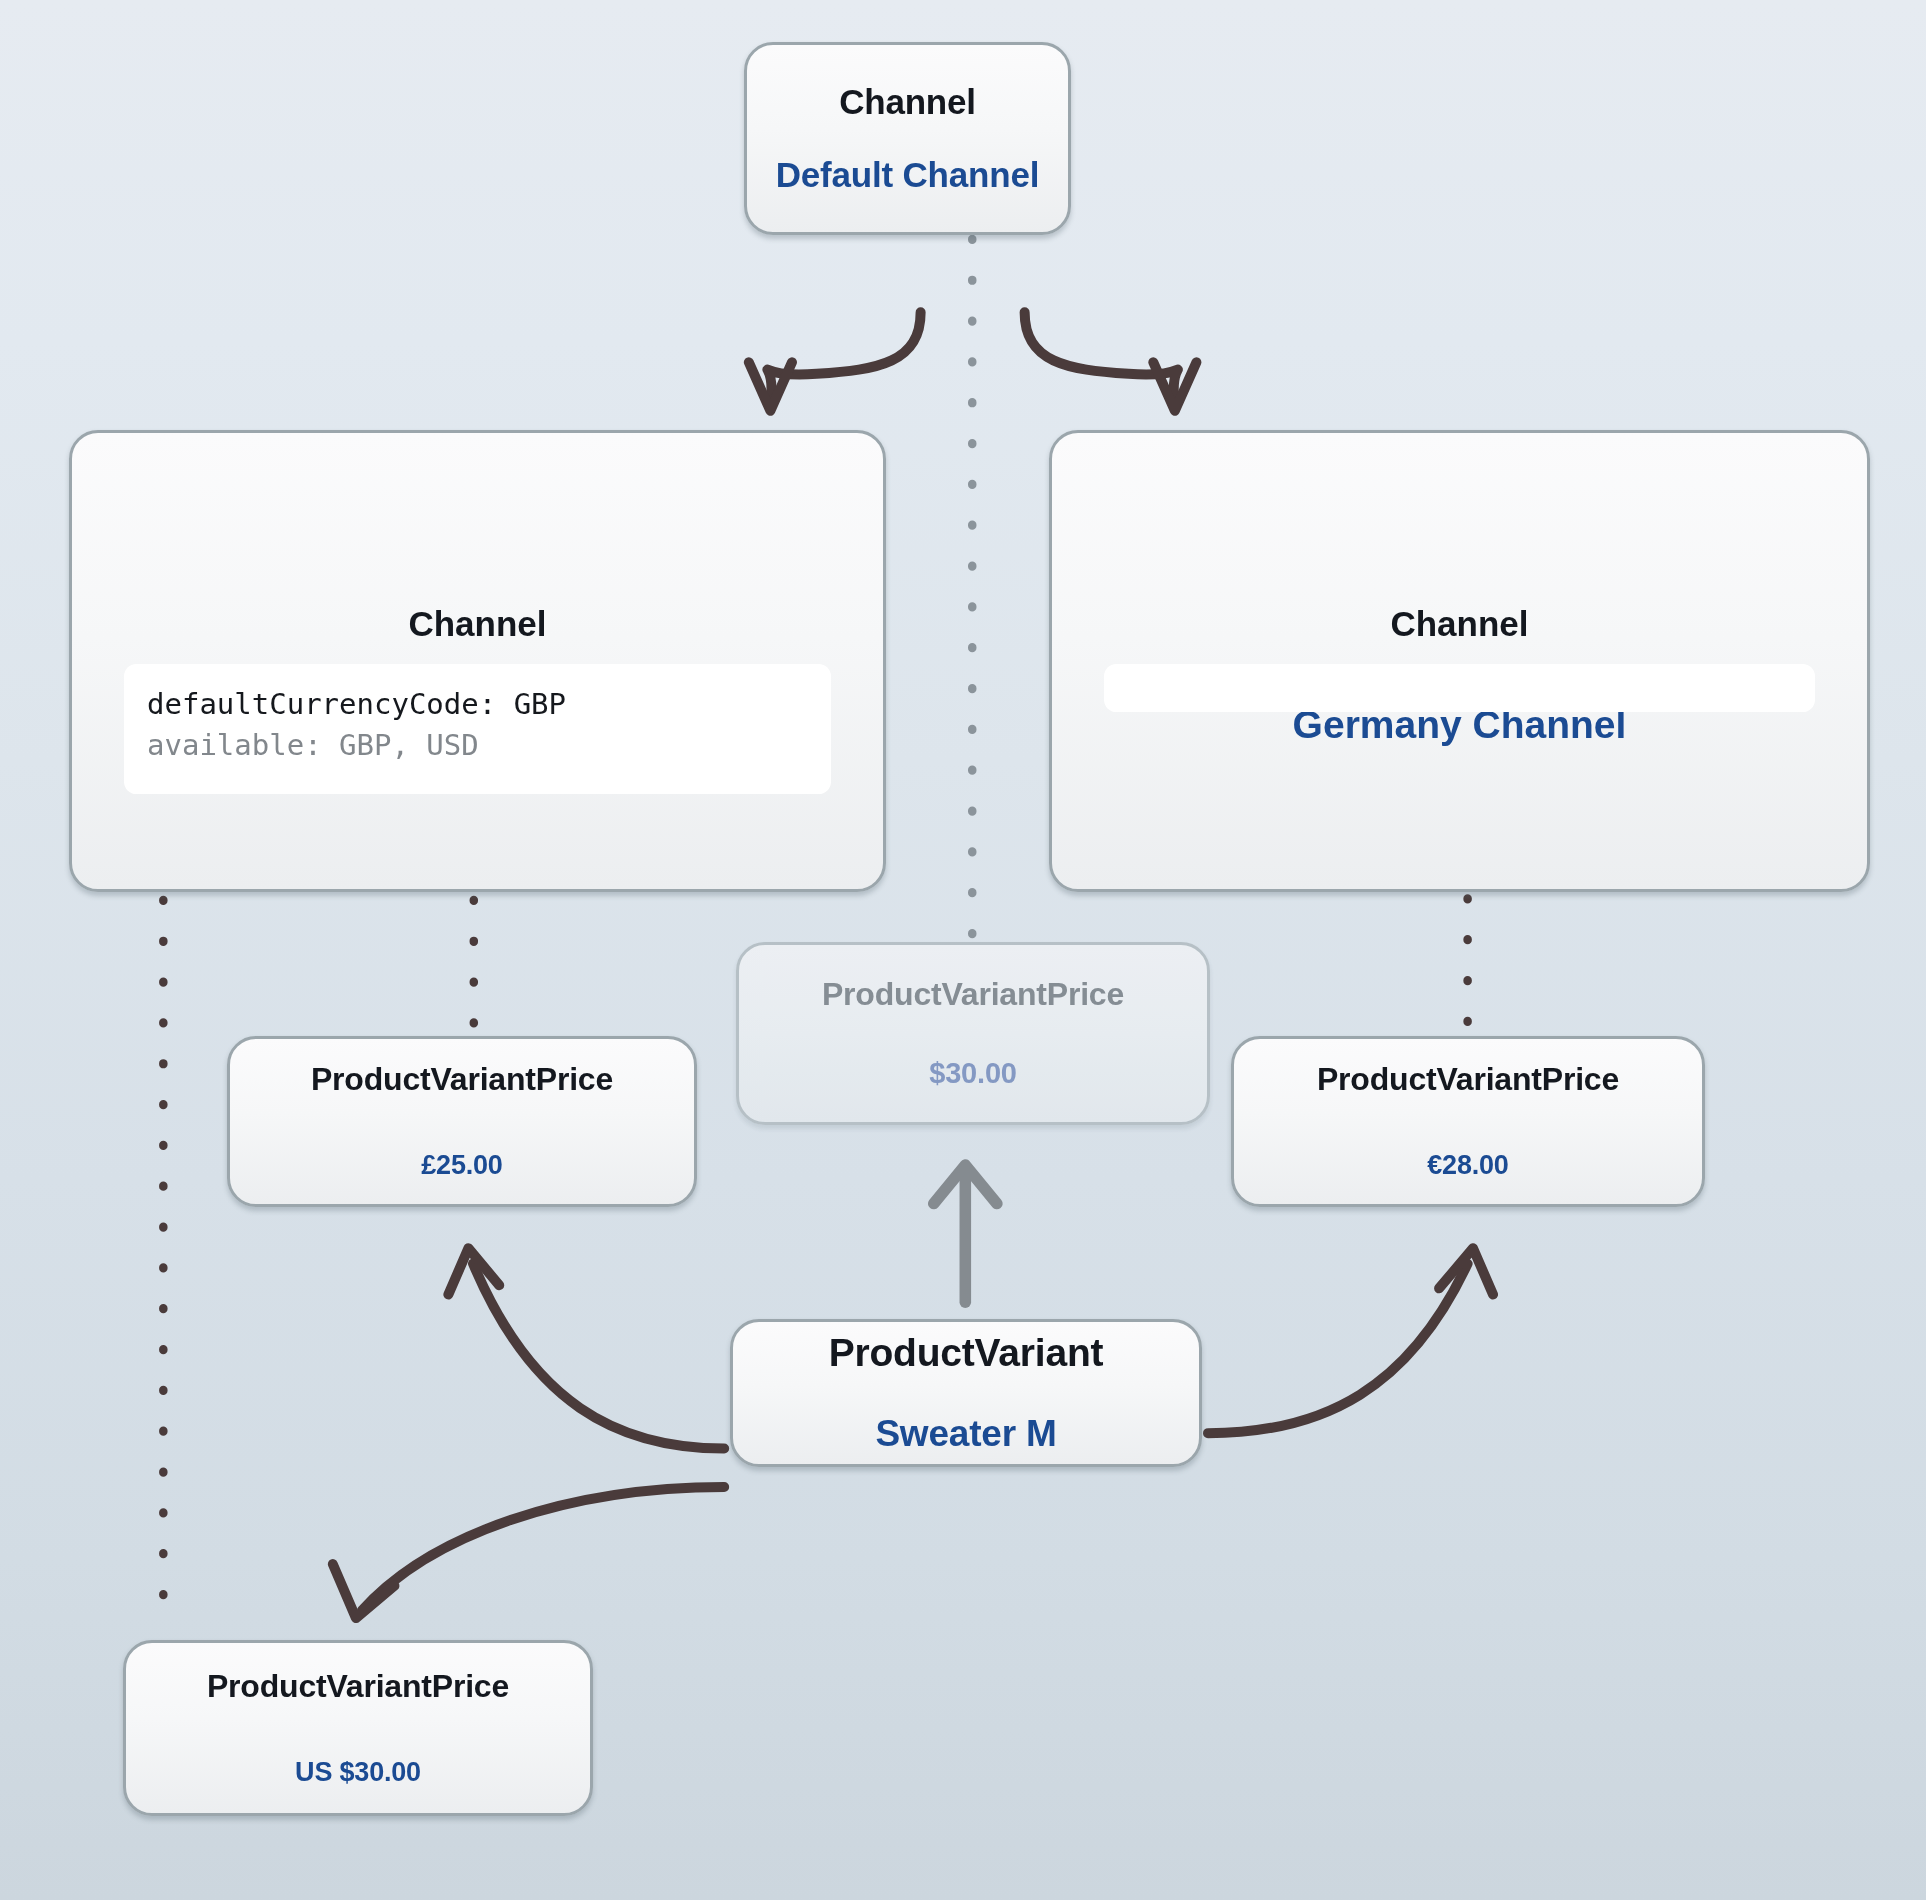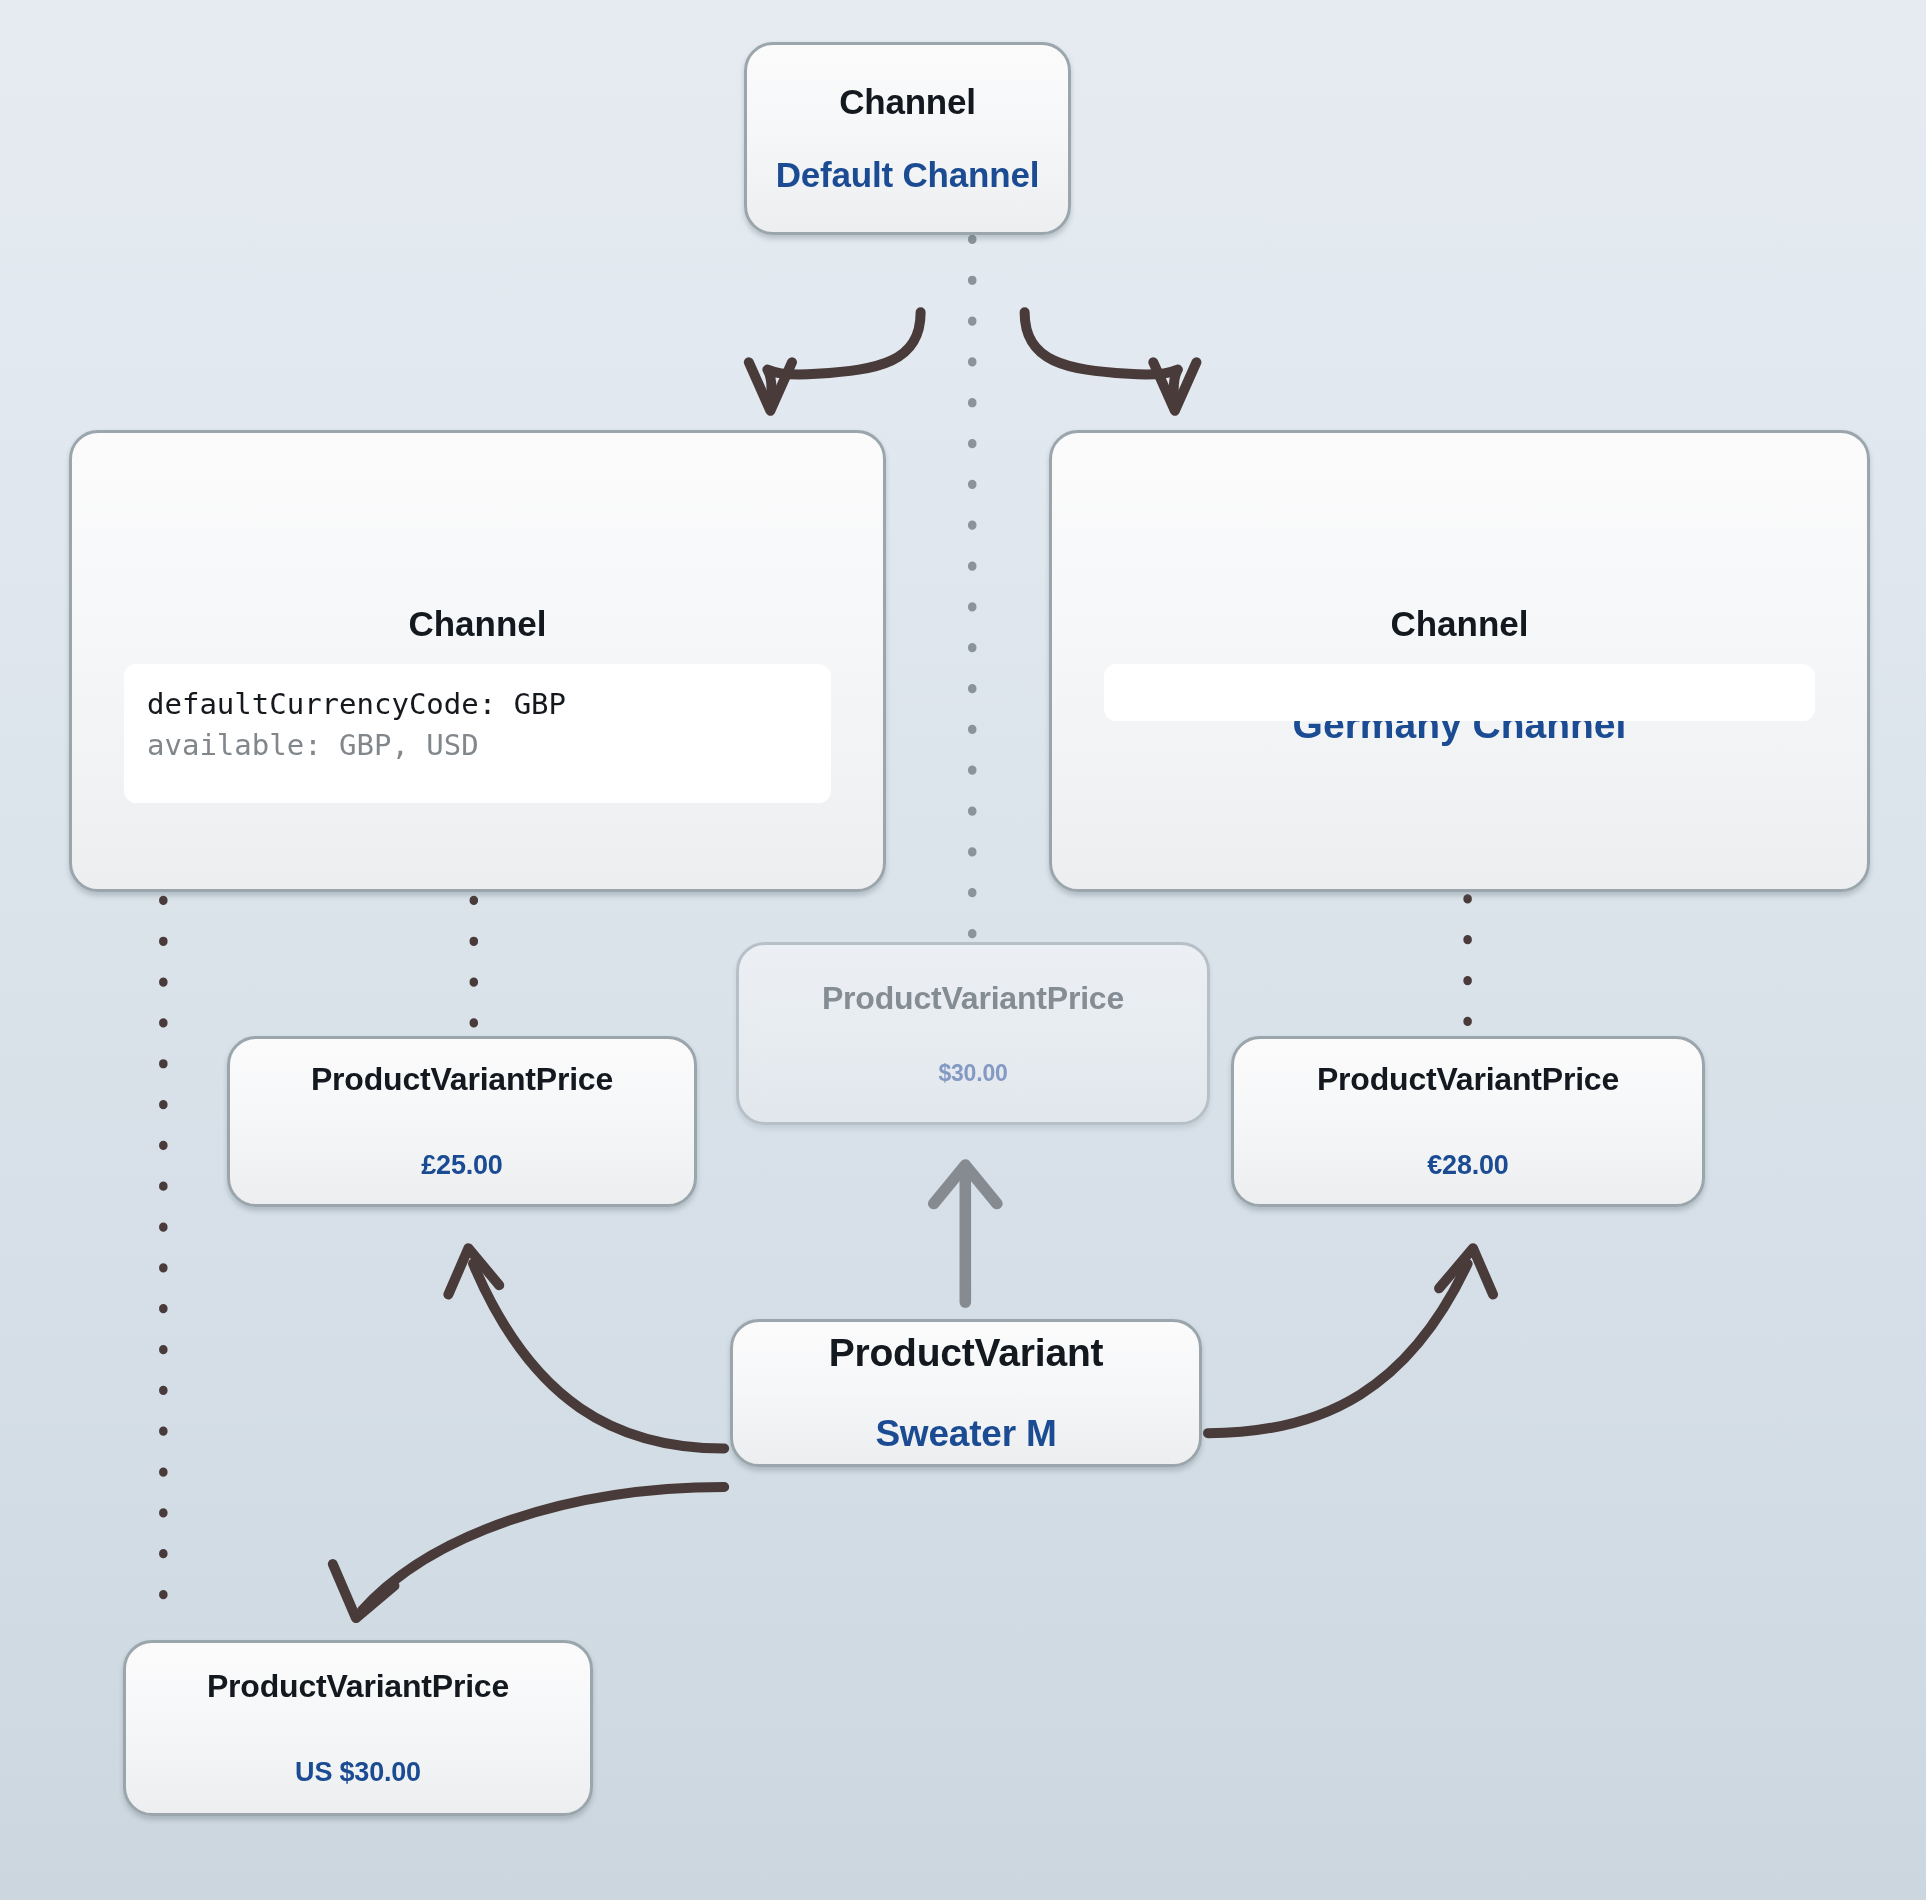--- a/index.html
+++ b/index.html
@@ -83,41 +83,41 @@
   .channel-name { font-size: 39px; font-weight: bold; color: #1b4b93; margin-top: 59px; }
 
   .attr-card {
     position: absolute;
     left: 52px;
     right: 52px;
     top: 231px;
     box-sizing: border-box;
     background: #ffffff;
     border-radius: 12.3px;
-    padding: 20px 23px 37px 23px;
+    padding: 20px 23px 28px 23px;
   }
   .attr-line {
     font-family: "DejaVu Sans Mono", "Liberation Mono", monospace;
     font-size: 29px;
     line-height: 1.42;
     white-space: pre;
   }
   .attr-line.primary   { color: #15181d; }
   .attr-line.secondary { color: #82878c; }
 
   #node-price-uk      { left: 227px;  top: 1036px; width: 470px; height: 171px; }
   #node-price-usd     { left: 123px;  top: 1640px; width: 470px; height: 176px; }
   #node-price-default { left: 736px;  top: 942px; width: 474px; height: 183px; }
   #node-price-de      { left: 1231px; top: 1036px; width: 474px; height: 171px; }
   #node-variant       { left: 730px;  top: 1319px; width: 472px; height: 148px; }
 
   .price-node .type { font-size: 32px; }
   .price-node .name { font-size: 27px; margin-top: 54px; }
   #node-price-default .type { font-size: 32px; }
-  #node-price-default .name { font-size: 23px; margin-top: 45px; }
+  #node-price-default .name { font-size: 29px; margin-top: 45px; }
 
   #node-variant .type { font-size: 39px; }
   #node-variant .name { font-size: 37px; margin-top: 39px; }
 </style>
 </head>
 <body>
 
 <div id="canvas">
 
   <svg id="edges" viewBox="0 0 2500 2467">

